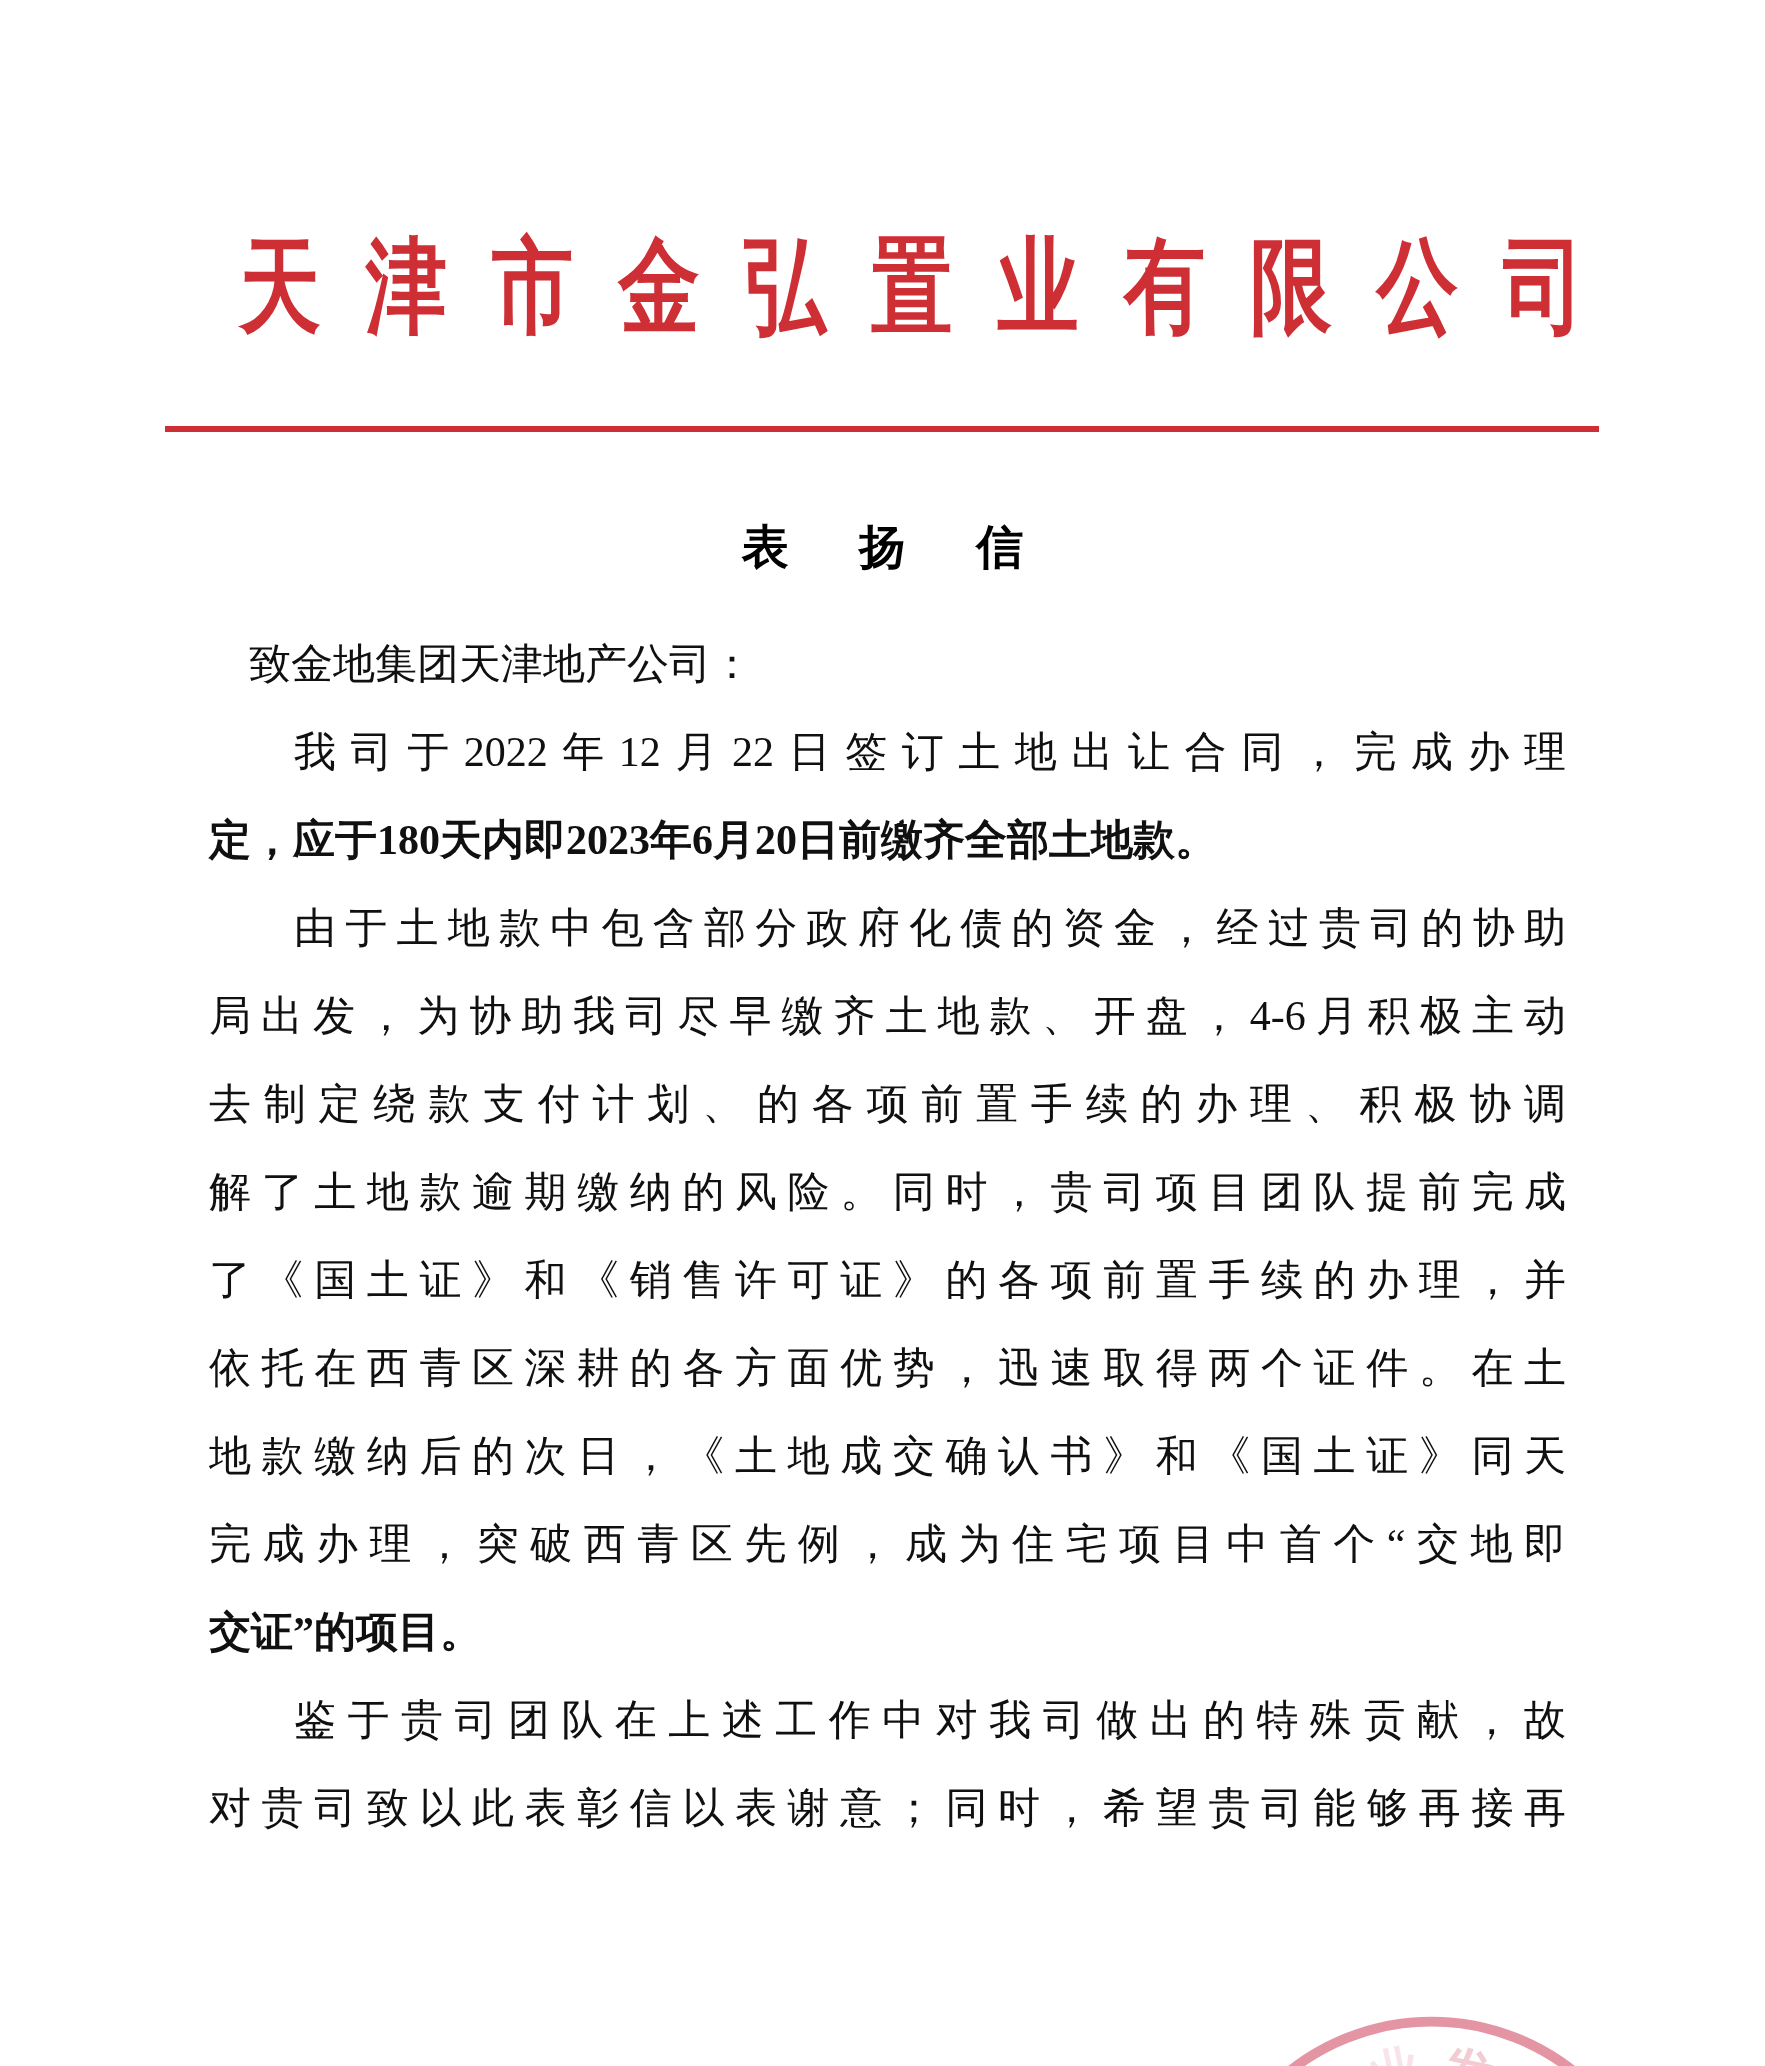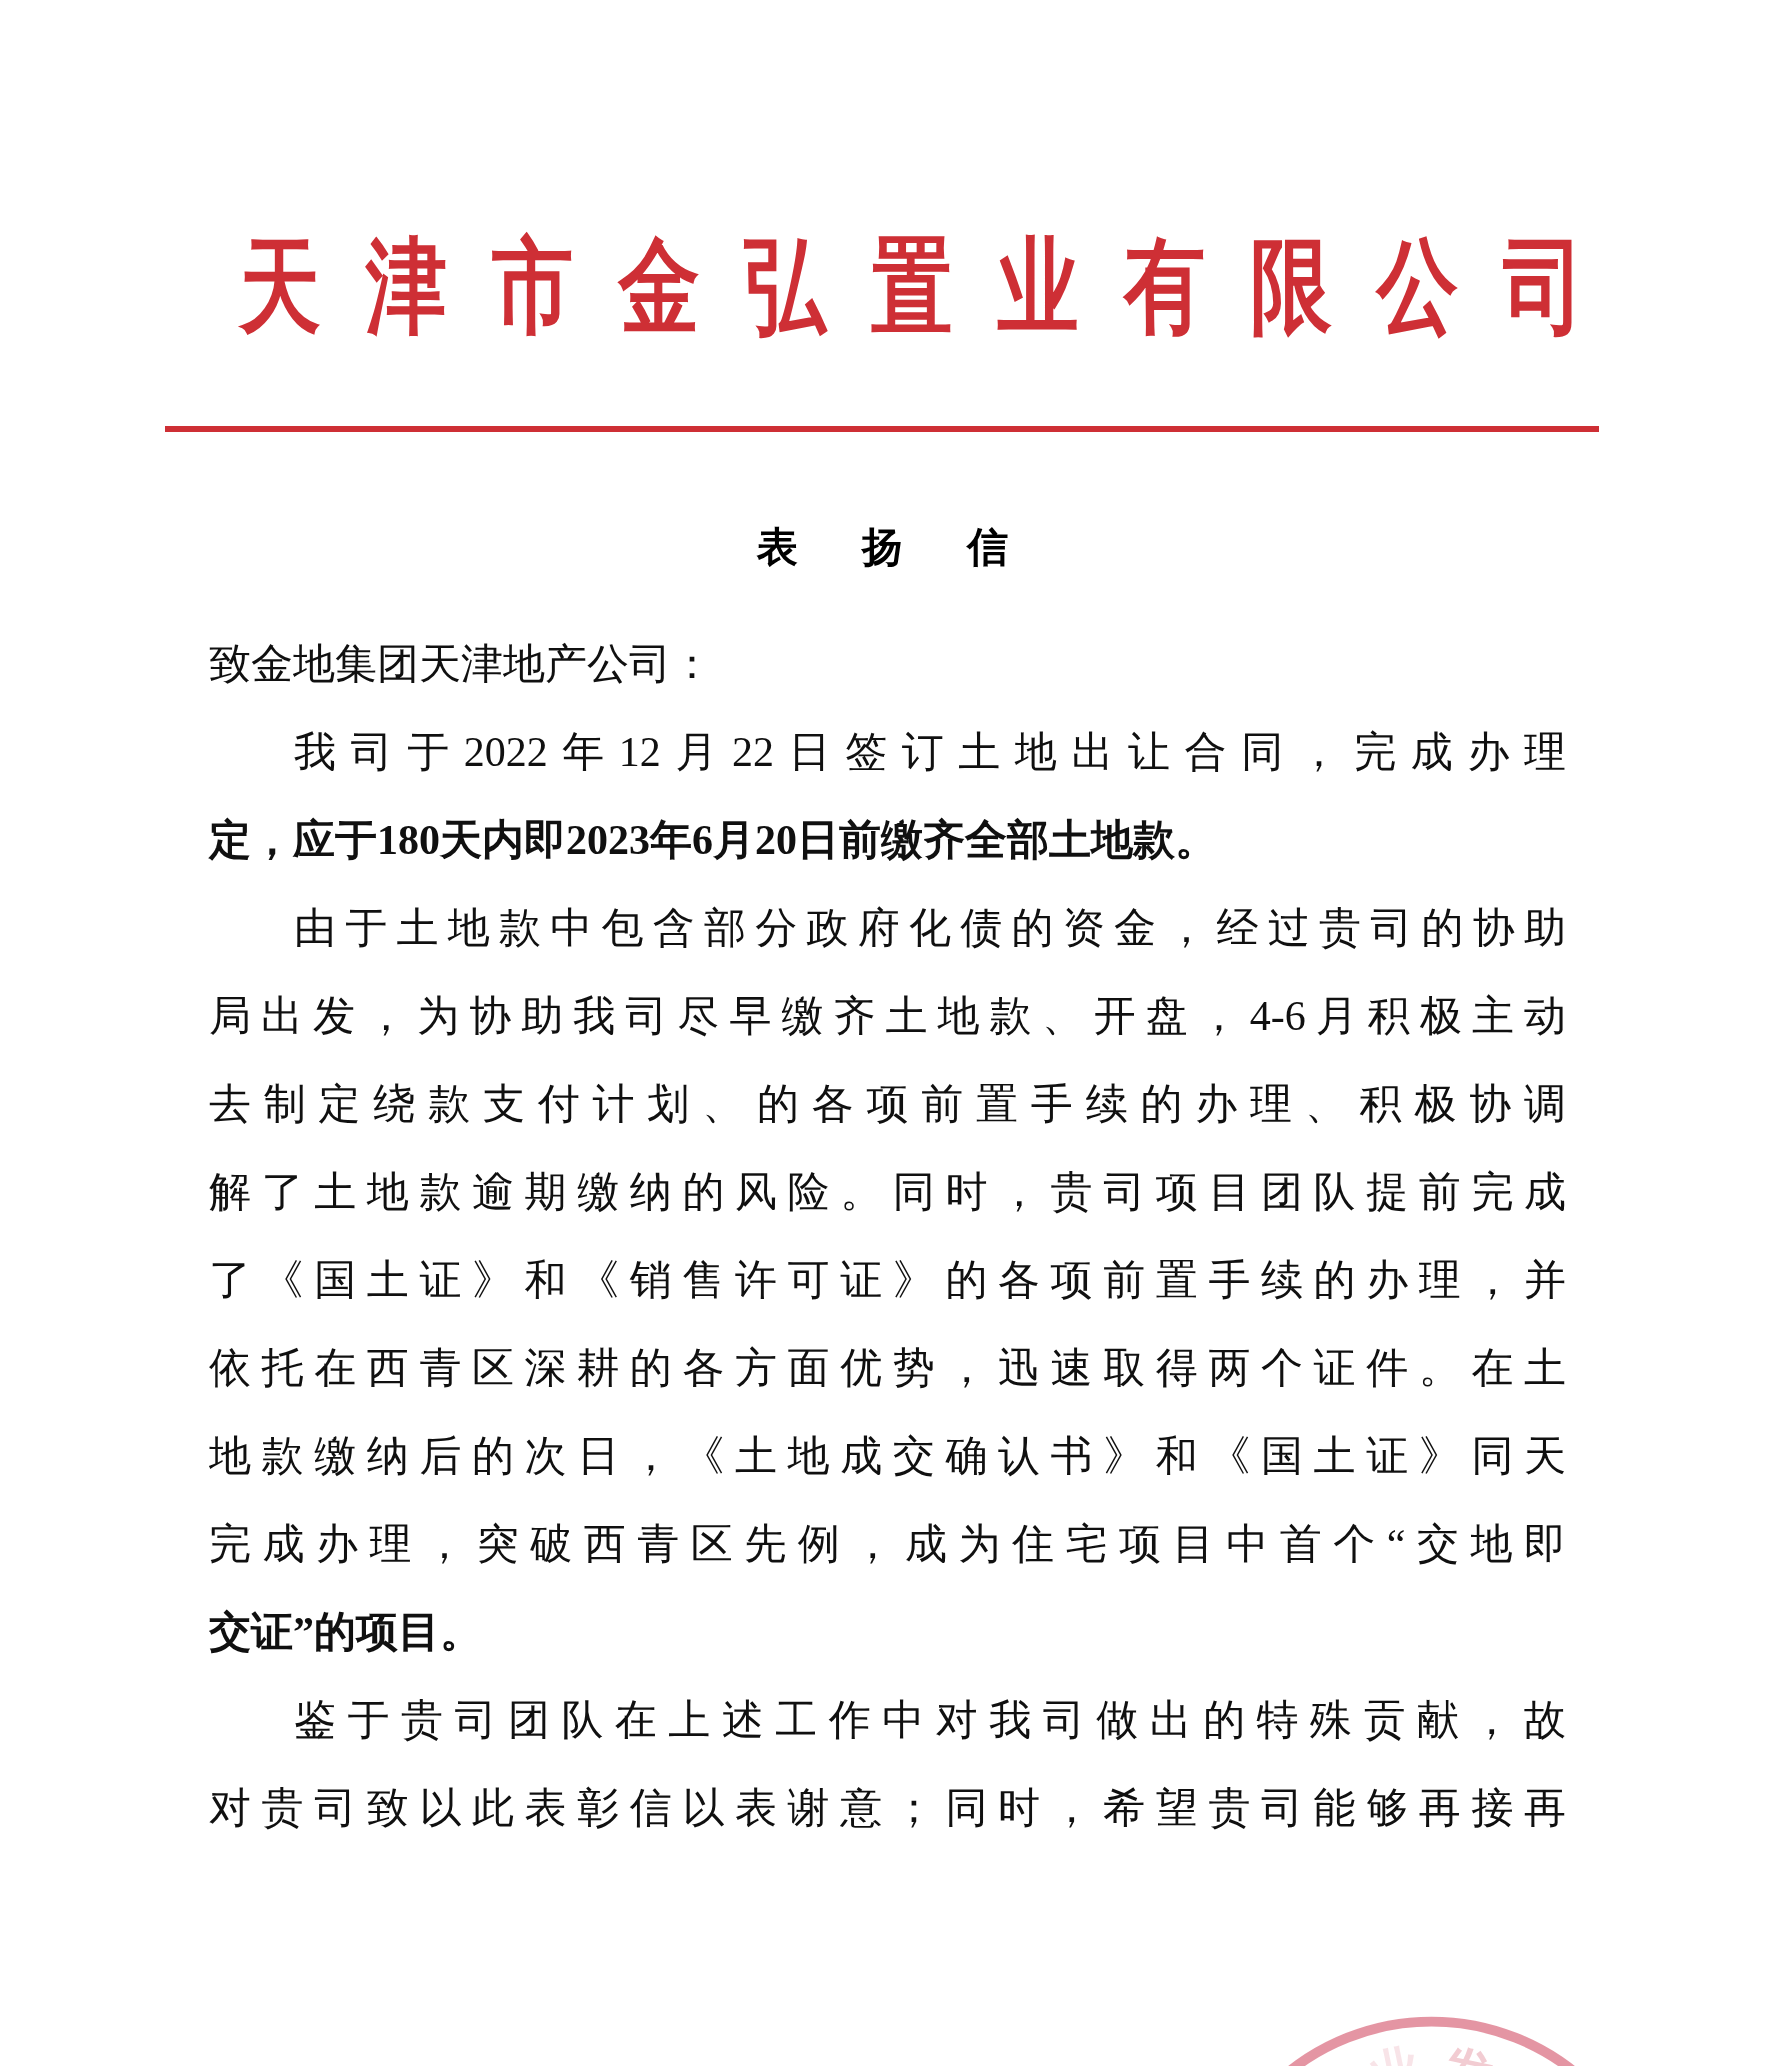--- a/index.html
+++ b/index.html
@@ -15,35 +15,35 @@
     letter-spacing:58px;padding-left:58px;box-sizing:border-box;
     transform:scaleX(0.78);transform-origin:50% 50%;white-space:nowrap;
   }
   .rule{
     position:absolute;top:426px;left:165px;width:1434px;height:6.2px;
     background:#ce2f35;
   }
   
   .title{
     position:absolute;top:514px;left:0;width:1765px;text-align:center;
-    font-size:41px;line-height:66px;font-weight:bold;color:#000;
+    font-size:47px;line-height:66px;font-weight:bold;color:#000;
     letter-spacing:11.6px;padding-left:11.6px;box-sizing:border-box;white-space:nowrap;
   }
   
   .body-block{
     position:absolute;top:620px;left:209px;width:1357px;
     font-size:42px;color:#101010;
   }
   .line{
     height:88px;line-height:88px;
     text-align:justify;text-align-last:justify;text-justify:inter-character;
   }
   .line.first{text-indent:85px;}
   .line.last{text-align-last:left;font-weight:bold;}
-  .line.salutation{text-align-last:left;}
+  .line.salutation{text-align-last:left;margin-left:40px;}
   
   .seal{position:absolute;left:1190px;top:2008px;width:483px;height:483px;}
   .seal text{font-family:"Liberation Serif","DejaVu Serif",serif;font-weight:bold;}
   .seal .digits text{font-family:"Liberation Sans","DejaVu Sans",sans-serif;font-weight:bold;}
 </style>
 </head>
 <body>
 
 <div class="page">
 

